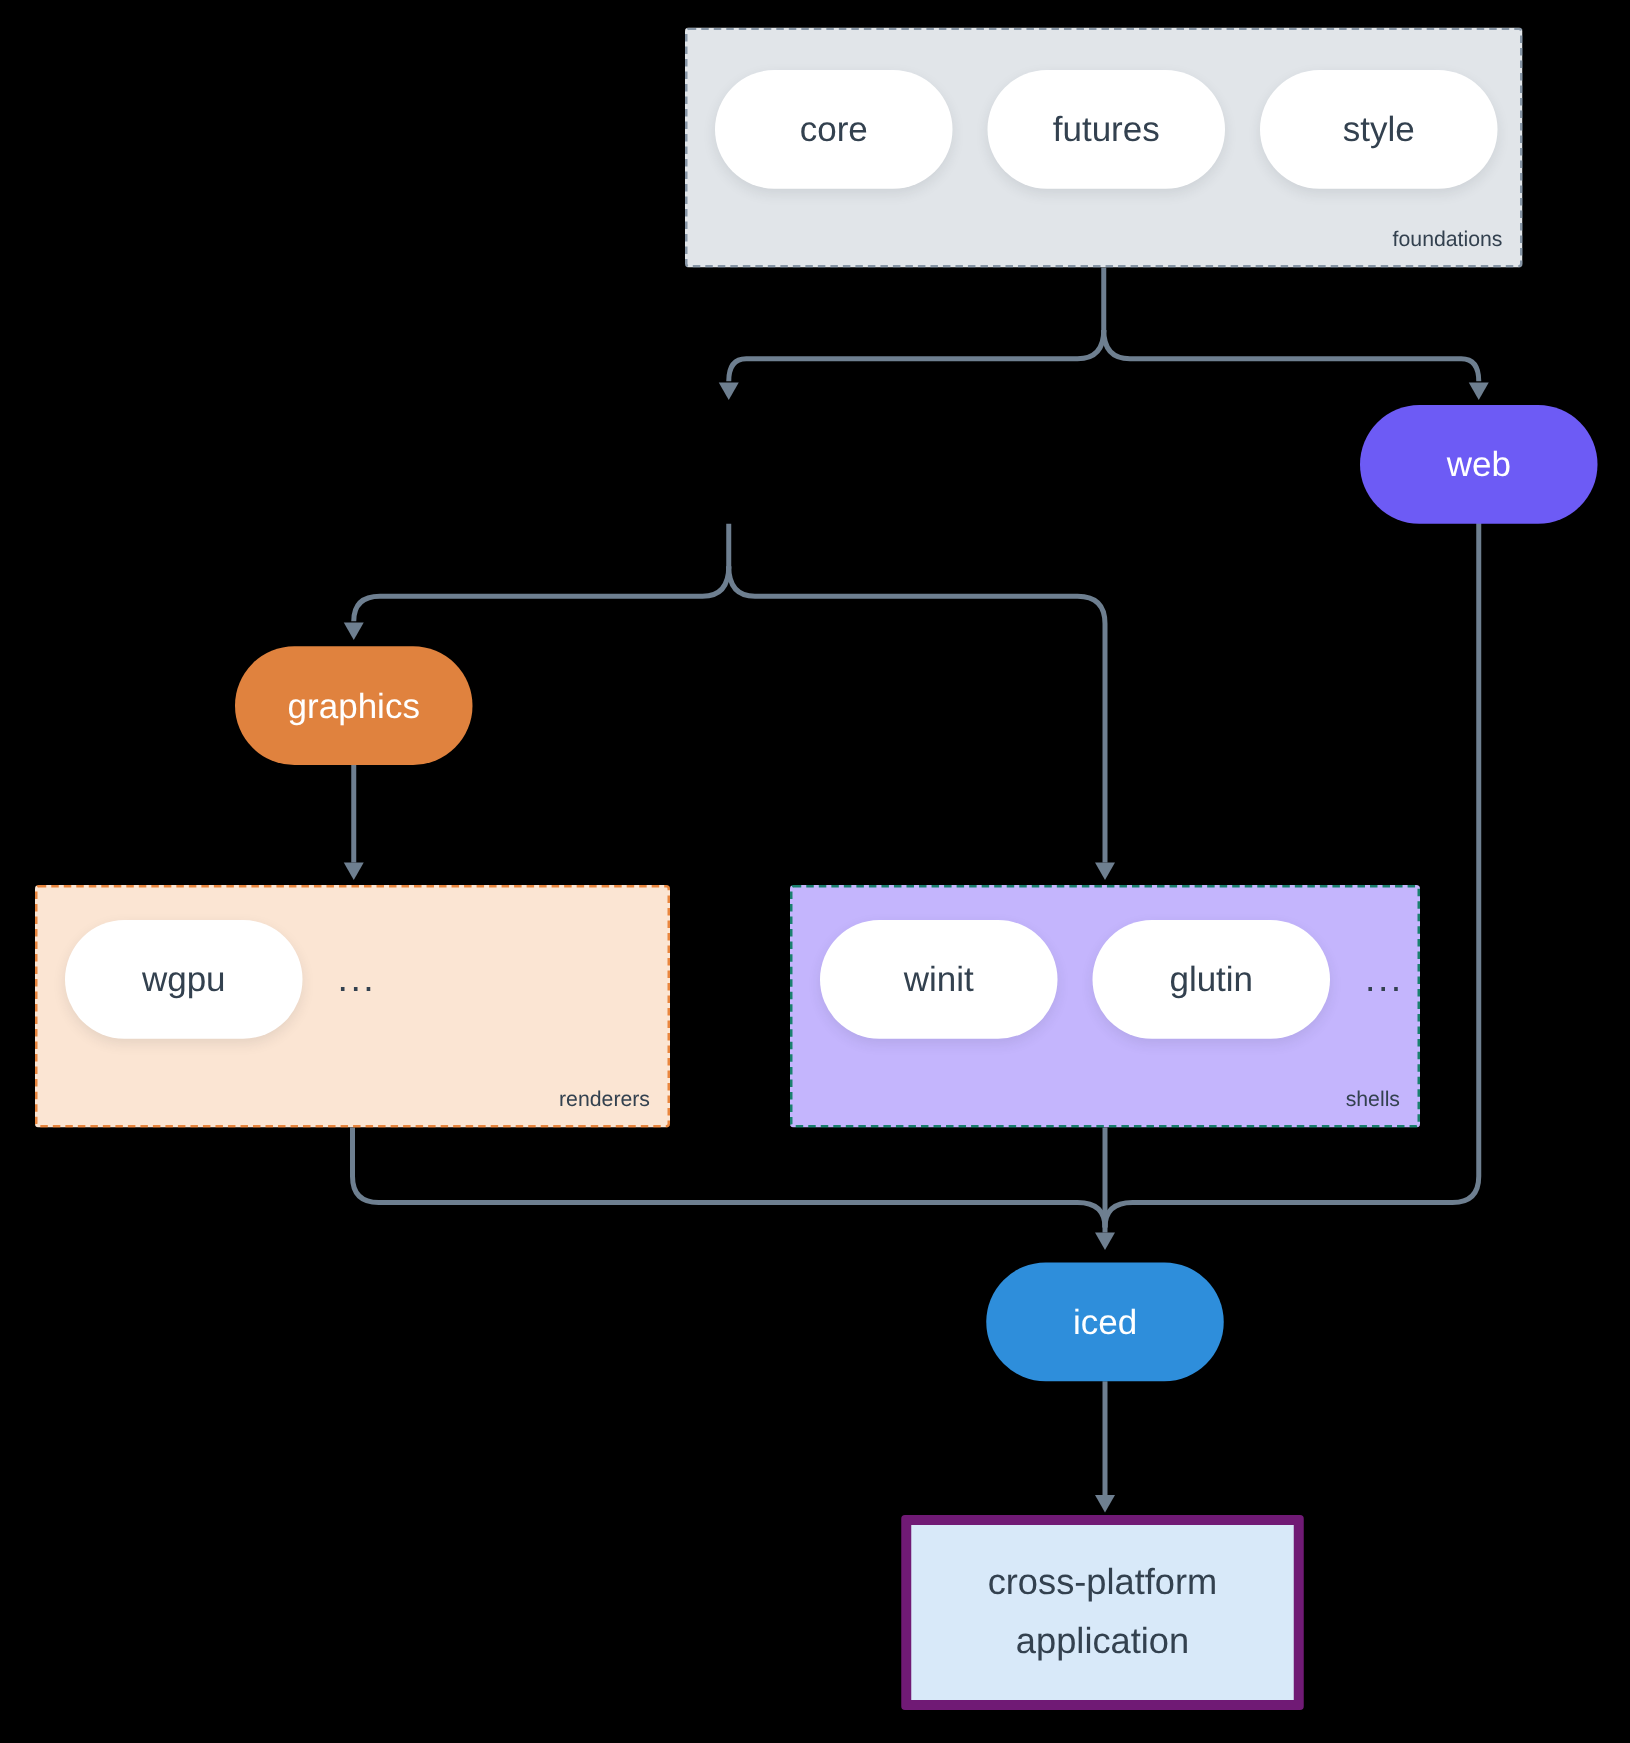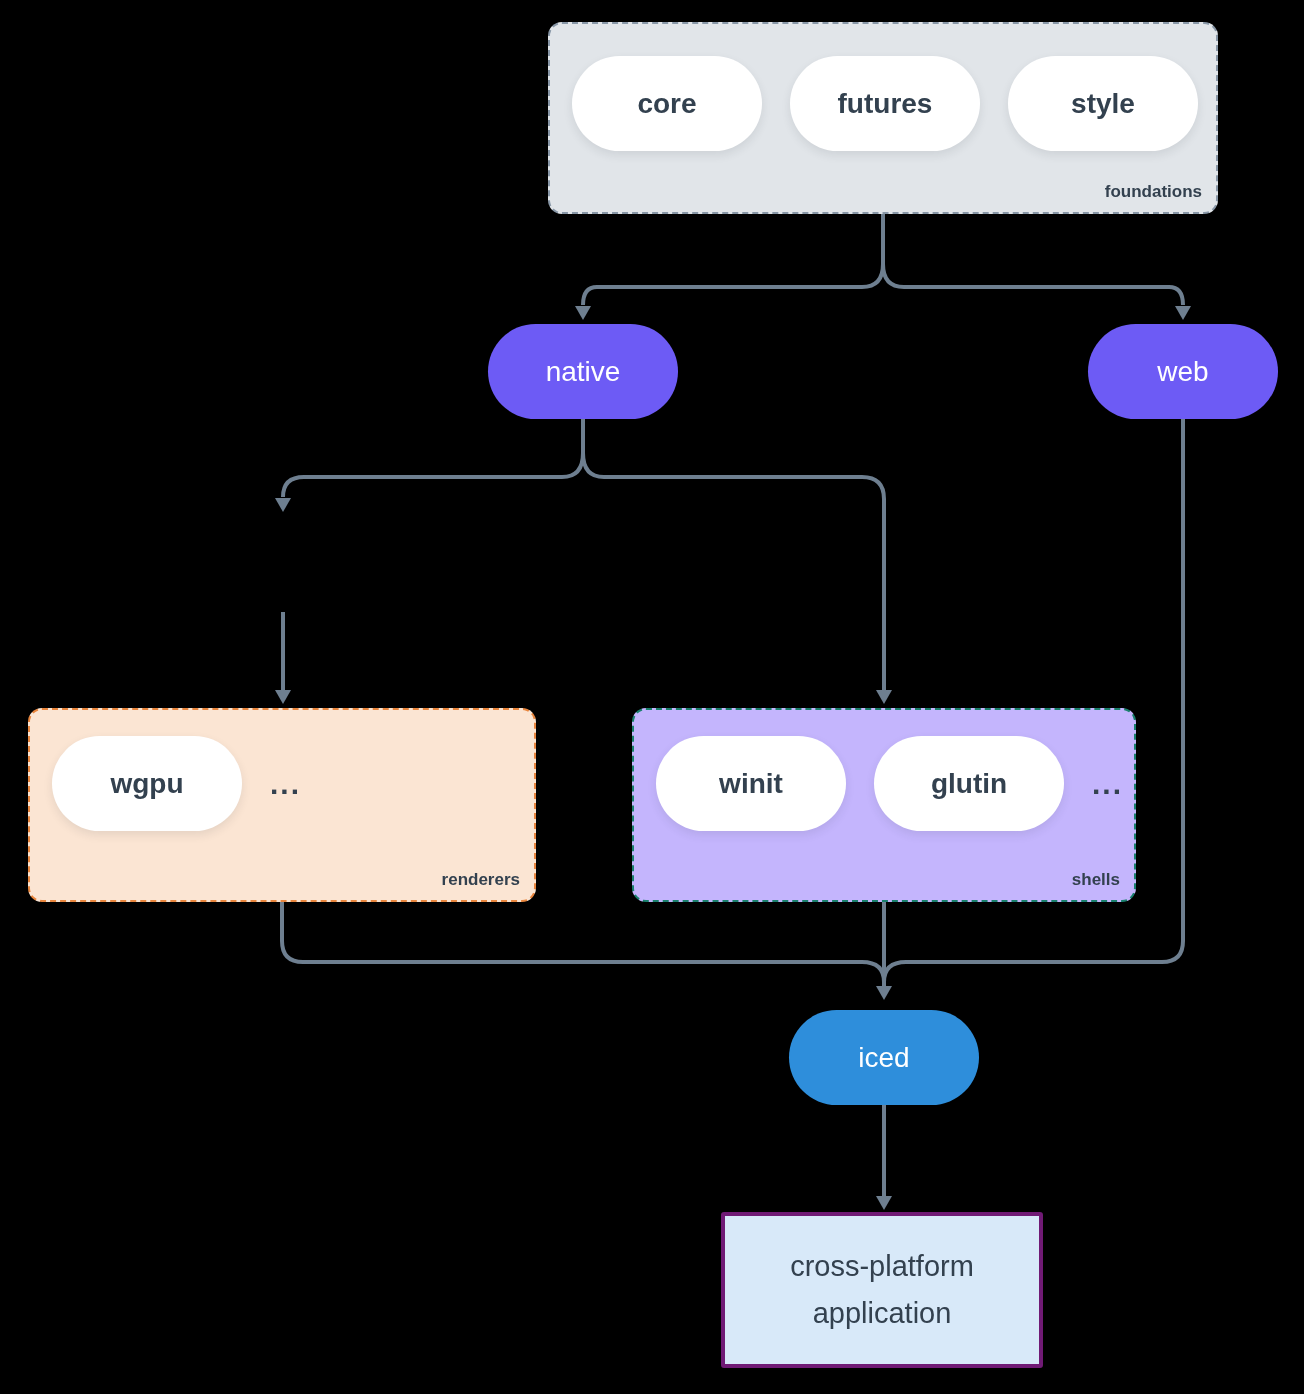--- a/index.html
+++ b/index.html
@@ -14,22 +14,21 @@
   svg.wires {
     position: absolute;
     left: 0; top: 0;
     width: 1304px; height: 1394px;
     pointer-events: none;
   }
   .group {
     position: absolute;
     box-sizing: border-box;
     border: 2px dashed #8897a7;
-    border-radius: 14px;
-    font-weight: bold;
+    border-radius: 3px;
   }
   .group-row {
     display: flex;
     align-items: center;
     gap: 28px;
   }
   .group-label {
     position: absolute;
     right: 14px;
     bottom: 10px;
@@ -81,21 +80,21 @@
   }
   #node-native   { left: 488px;  top: 324px; }
   #node-web      { left: 1088px; top: 324px; }
   #node-graphics { left: 188px;  top: 517px; }
   #node-iced     { left: 789px;  top: 1010px; }
   #app-box {
     position: absolute;
     left: 721px; top: 1212px; width: 322px; height: 156px;
     box-sizing: border-box;
     background: #d8e9f9;
-    border: 4px solid #701a75;
+    border: 8px solid #701a75;
     border-radius: 3px;
     display: flex;
     flex-direction: column;
     align-items: center;
     justify-content: center;
     font-size: 29px;
     line-height: 47px;
     color: #33414f;
   }
 </style>
@@ -142,27 +141,27 @@
       <div class="pill pill-white">
         <span>futures</span>
       </div>
       <div class="pill pill-white">
         <span>style</span>
       </div>
     </div>
     <div class="group-label">foundations</div>
   </div>
 
-  <div class="pill node node-purple" id="node-native">
-    <span>native</span>
-  </div>
   <div class="pill node node-purple" id="node-web">
     <span>web</span>
   </div>
 
+  <div class="pill node node-orange" id="node-graphics">
+    <span>graphics</span>
+  </div>
 
   <div class="group" id="renderers">
     <div class="group-row">
       <div class="pill pill-white">
         <span>wgpu</span>
       </div>
       <span class="ellipsis">...</span>
     </div>
     <div class="group-label">renderers</div>
   </div>

